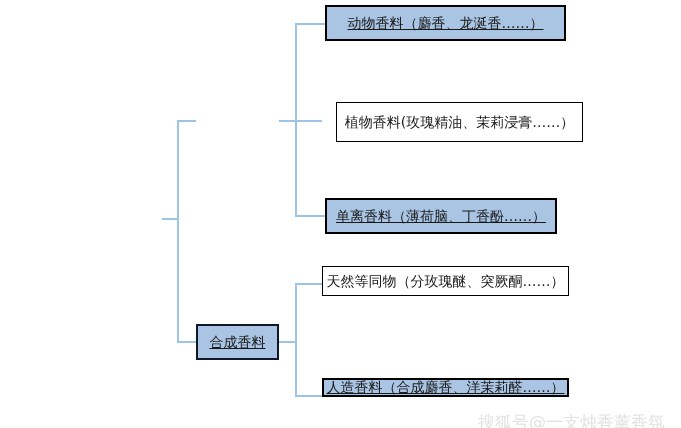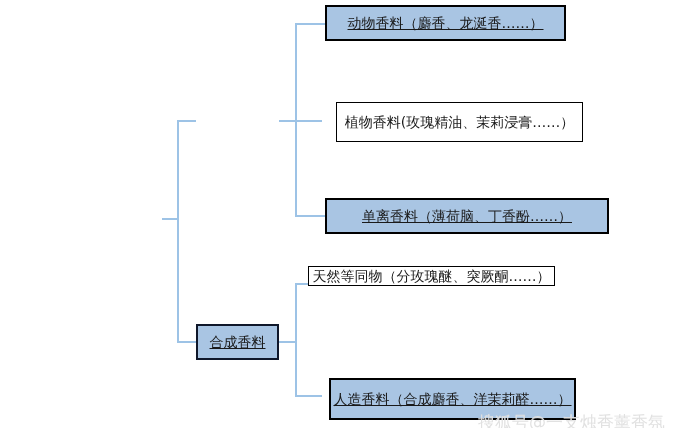--- a/index.html
+++ b/index.html
@@ -77,35 +77,35 @@
   #node-plant {
     left: 322px;
     top: 102px;
     width: 247px;
     height: 40px;
     margin-left: 14px;
   }
   #node-isolate {
     left: 325px;
     top: 198px;
-    width: 284px;
+    width: 232px;
     height: 36px;
     border: 2px solid #000000;
   }
   #node-natureid {
-    left: 308px;
+    left: 322px;
     top: 266px;
     width: 247px;
-    height: 20px;
+    height: 30px;
   }
   #node-artificial {
-    left: 329px;
+    left: 322px;
     top: 378px;
     width: 247px;
-    height: 42px;
+    height: 19px;
     border: 2px solid #000000;
   }
 
   
   .line {
     position: absolute;
     background: #9dc3e6;
   }
   .line.h { height: 2px; }
   .line.v { width: 2px; }

